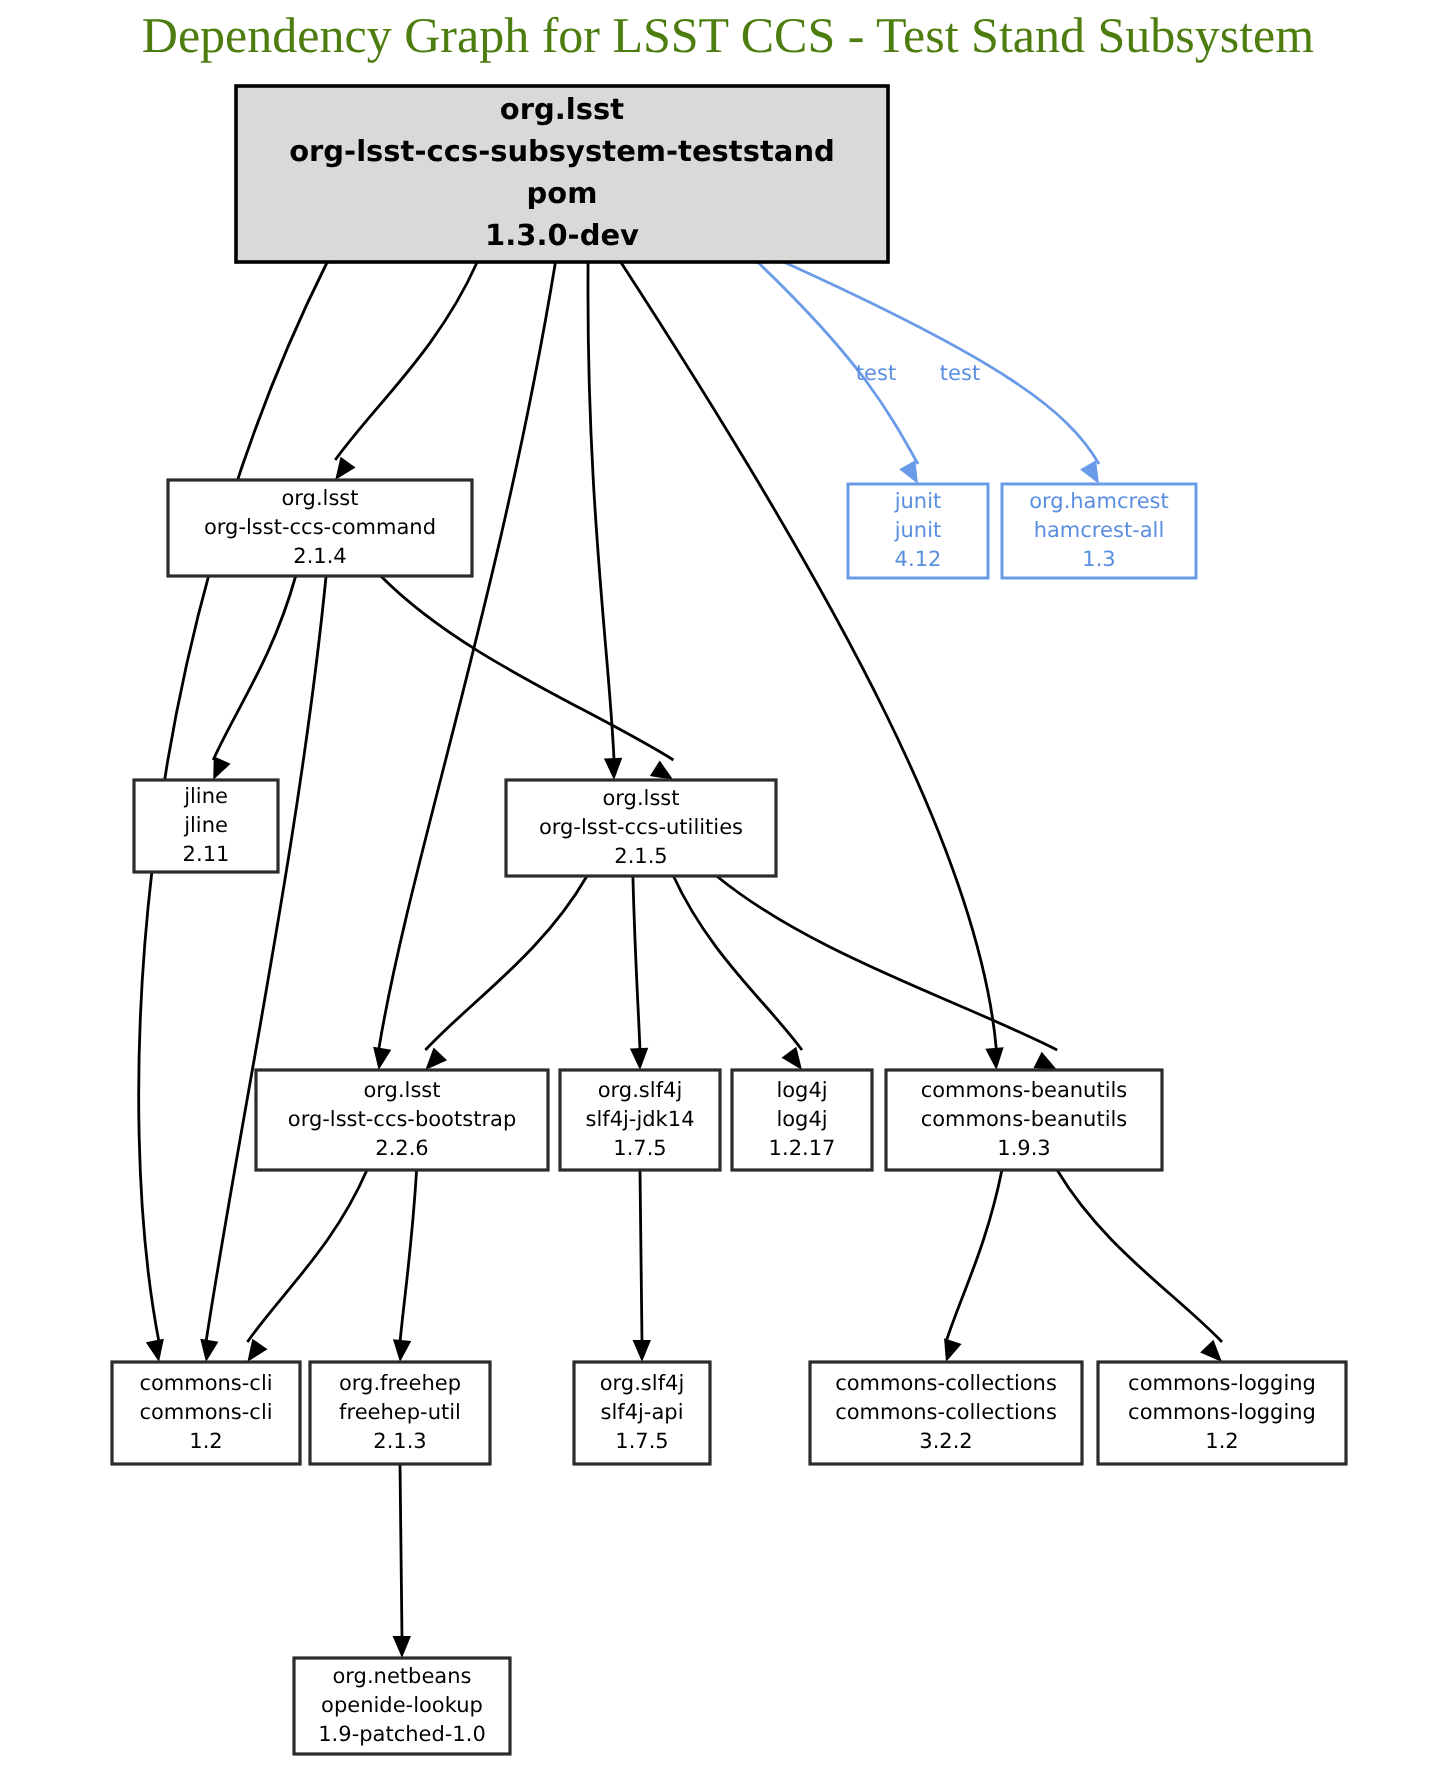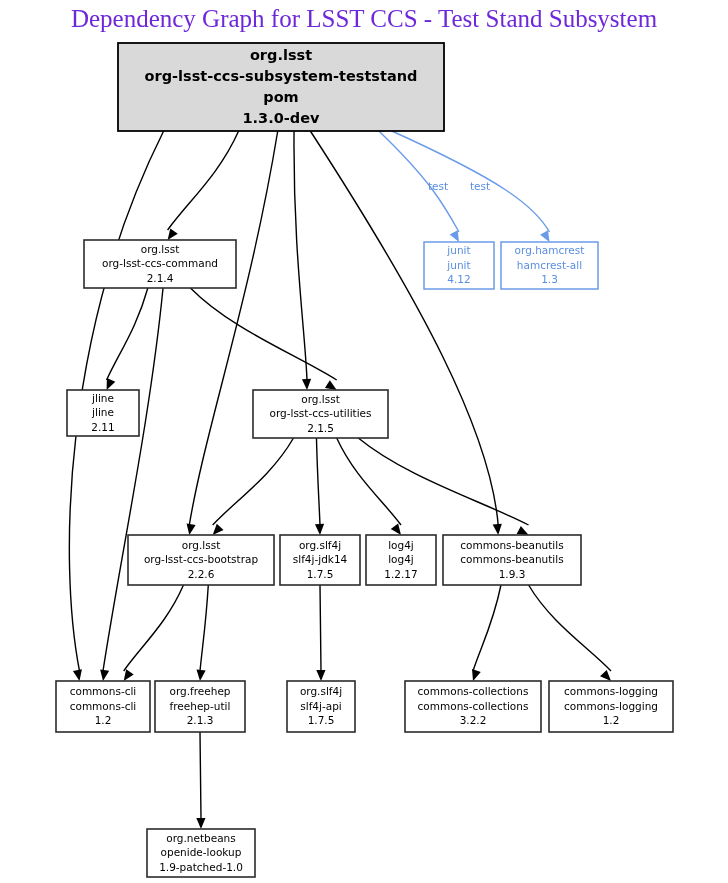--- a/index.html
+++ b/index.html
@@ -19,21 +19,21 @@
     height: 883px;
   }
   #graph-title {
     position: absolute;
     left: 0;
     top: 0;
     width: 728px;
     text-align: center;
     font-family: "Liberation Serif", serif;
     font-size: 25px;
-    color: #6d28d9;
+    color: #4d7c0f;
     line-height: 38px;
     white-space: nowrap;
     letter-spacing: 0px;
   }
   svg#graph-canvas {
     position: absolute;
     left: 0;
     top: 0;
     width: 728px;
     height: 883px;

